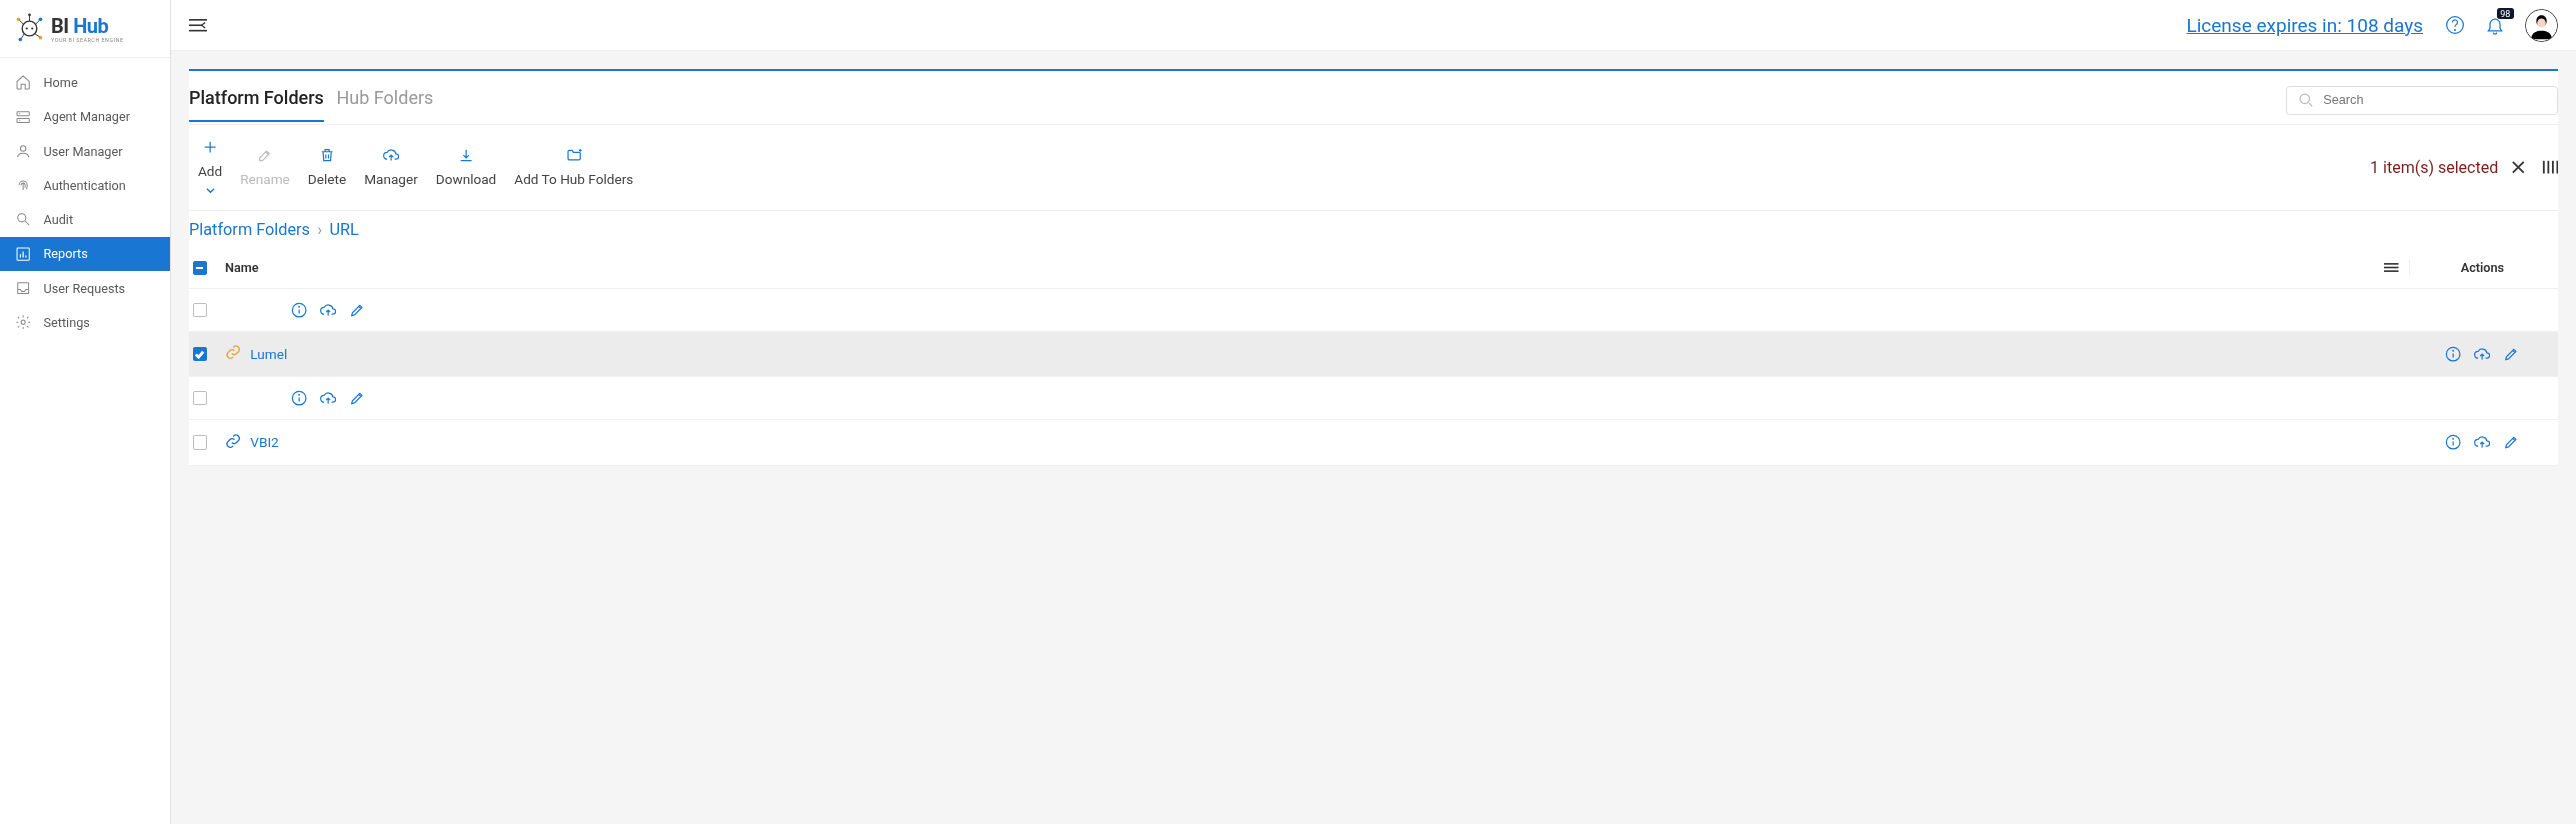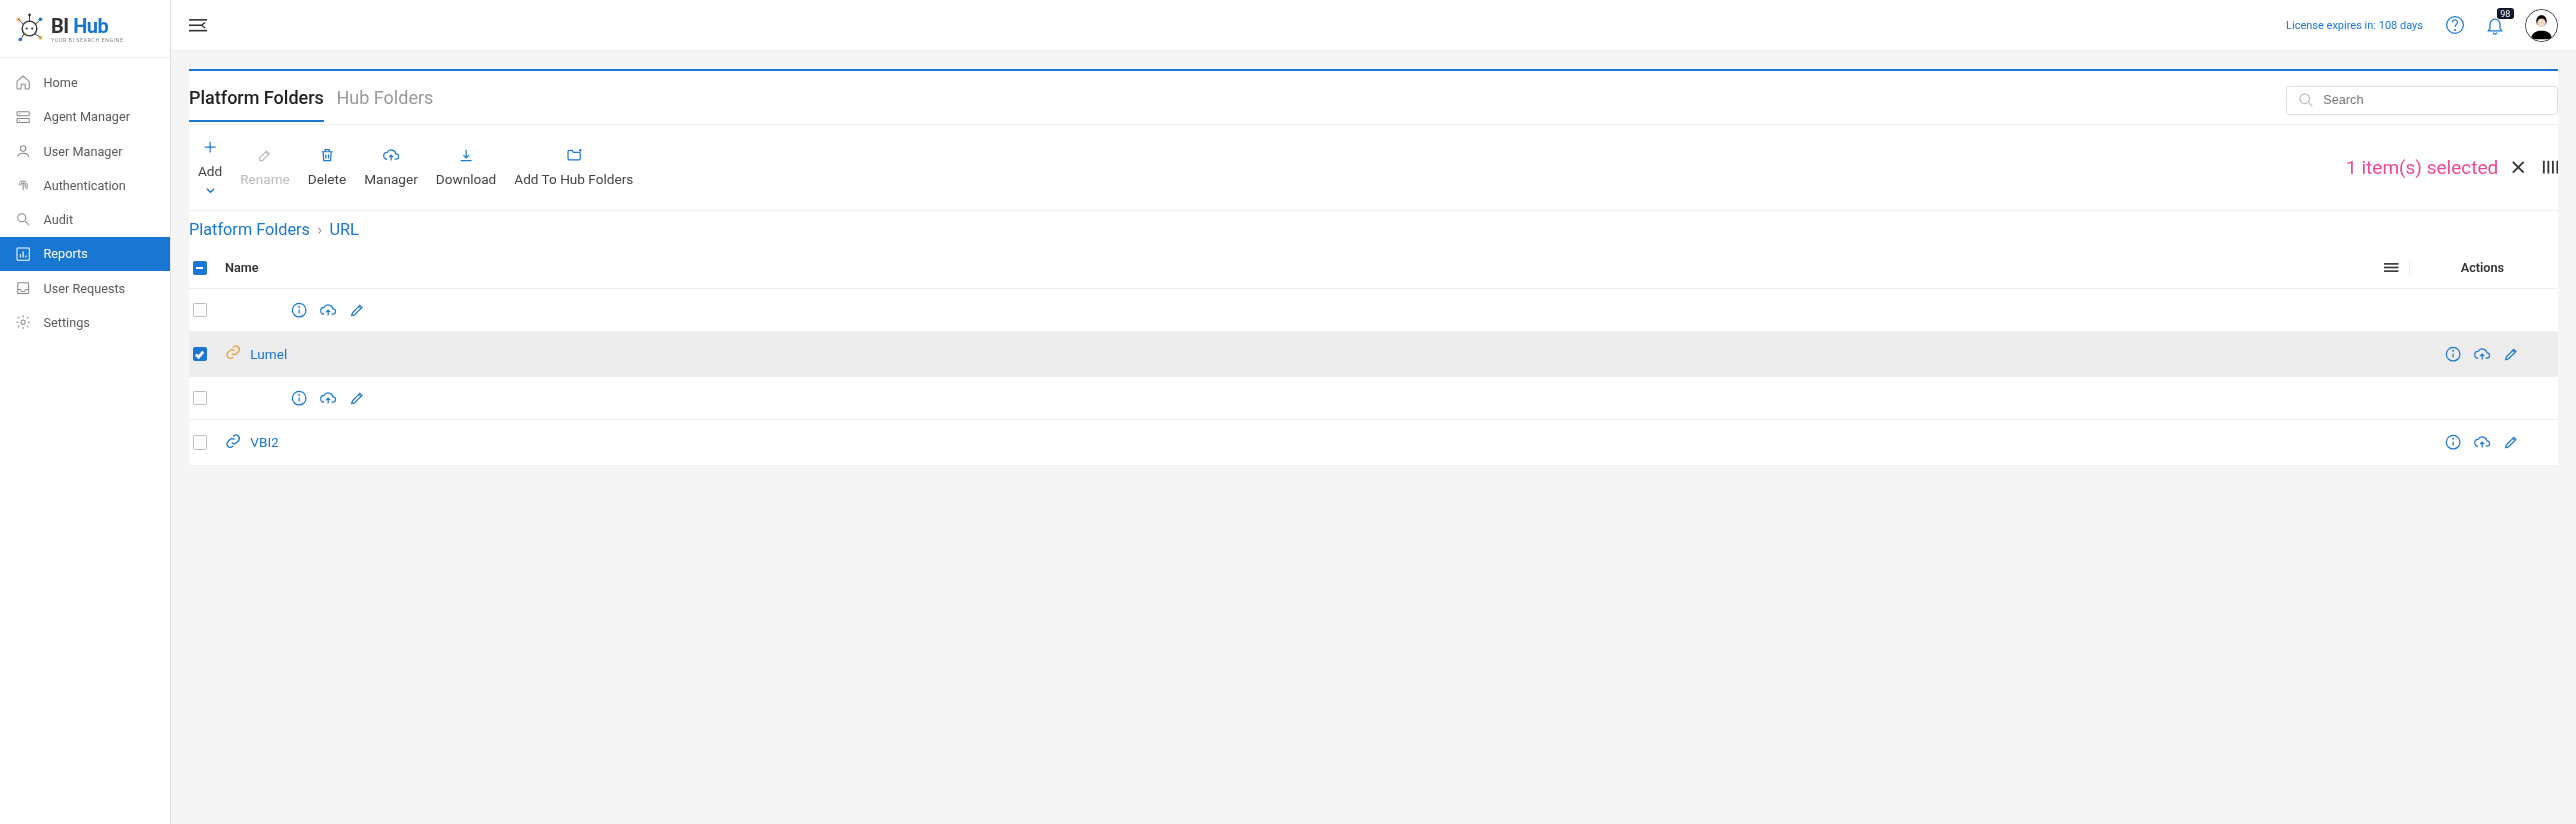--- a/index.html
+++ b/index.html
@@ -24,21 +24,21 @@
 .nav-item svg { stroke: #888; fill: none; }
 
 
 .main { flex: 1; display: flex; flex-direction: column; }
 
 
 .topbar { height: 51px; background: #fff; display: flex; align-items: center; padding: 0 18px; border-bottom: 0.9px solid #eee; }
 .hamburger { width: 18px; height: 14.5px; cursor: pointer; }
 .hamburger svg { width: 100%; height: 100%; stroke: #333; }
 .topbar-spacer { flex: 1; }
-.license-text { color: #1976d2; font-size: 11px; margin-right: 22px; }
+.license-text { color: #1976d2; font-size: 19px; margin-right: 22px; text-decoration: underline; }
 .top-icon { width: 20px; height: 20px; margin-right: 20px; cursor: pointer; position: relative; }
 .top-icon svg { width: 100%; height: 100%; stroke: #1976d2; fill: none; stroke-width: 1.5; }
 .badge { position: absolute; top: -7.3px; right: -9px; background: #0f172a; color: #fff; font-size: 9px; padding: 0.9px 3.6px; border-radius: 2.7px; }
 .avatar { width: 33px; height: 33px; border-radius: 50%; border: 1.8px solid #333; display: flex; align-items: center; justify-content: center; overflow: hidden; }
 .avatar svg { width: 100%; height: 100%; }
 
 
 .content { padding: 18px 18px 0 18px; flex: 1; }
 .content-box { background: #fff; border-top: 2.7px solid #1976d2; padding: 0 0 0 0; }
 
@@ -53,21 +53,21 @@
 
 
 .toolbar-row { display: flex; align-items: center; padding: 11px 0; border-bottom: 0.9px solid #eee; }
 .tool-btn { display: flex; align-items: center; gap: 7.3px; padding: 3.6px 9px; cursor: pointer; font-size: 13.6px; color: #444; flex-direction: column; }
 .tool-btn.disabled { color: #bbb; }
 .tool-btn svg { width: 16.3px; height: 16.3px; fill: none; stroke-width: 1.8; }
 .tool-btn.disabled svg { stroke: #bbb; }
 .tool-btn:not(.disabled) svg { stroke: #1976d2; }
 .tool-btn .chev { width: 9px; height: 9px; stroke: #444; }
 .toolbar-spacer { flex: 1; }
-.sel-text { font-size: 19px; color: #ec4899; margin-right: 12.7px; }
+.sel-text { font-size: 16px; color: #7f1d1d; margin-right: 12.7px; }
 .close-sel { width: 14.5px; height: 14.5px; cursor: pointer; margin-right: 16.3px; }
 .close-sel svg { width: 100%; height: 100%; stroke: #333; stroke-width: 2; }
 .columns-icon { width: 16.3px; height: 16.3px; cursor: pointer; }
 .columns-icon svg { width: 100%; height: 100%; stroke: #333; stroke-width: 2; fill: none; }
 
 
 .breadcrumb { padding: 9px 0; font-size: 16.3px; color: #1976d2; display: flex; align-items: center; gap: 7.3px; }
 .breadcrumb .sep { color: #999; }
 .breadcrumb .crumb { cursor: pointer; }
 

